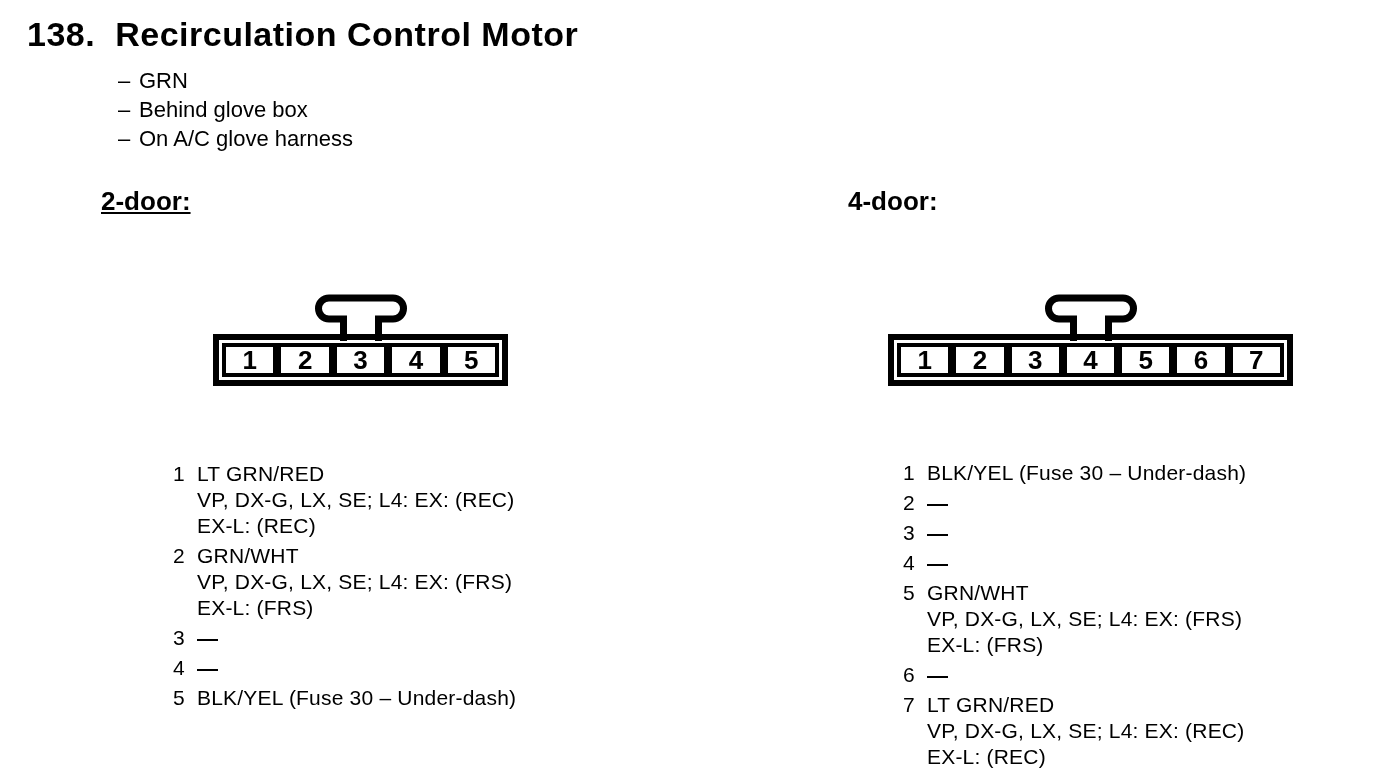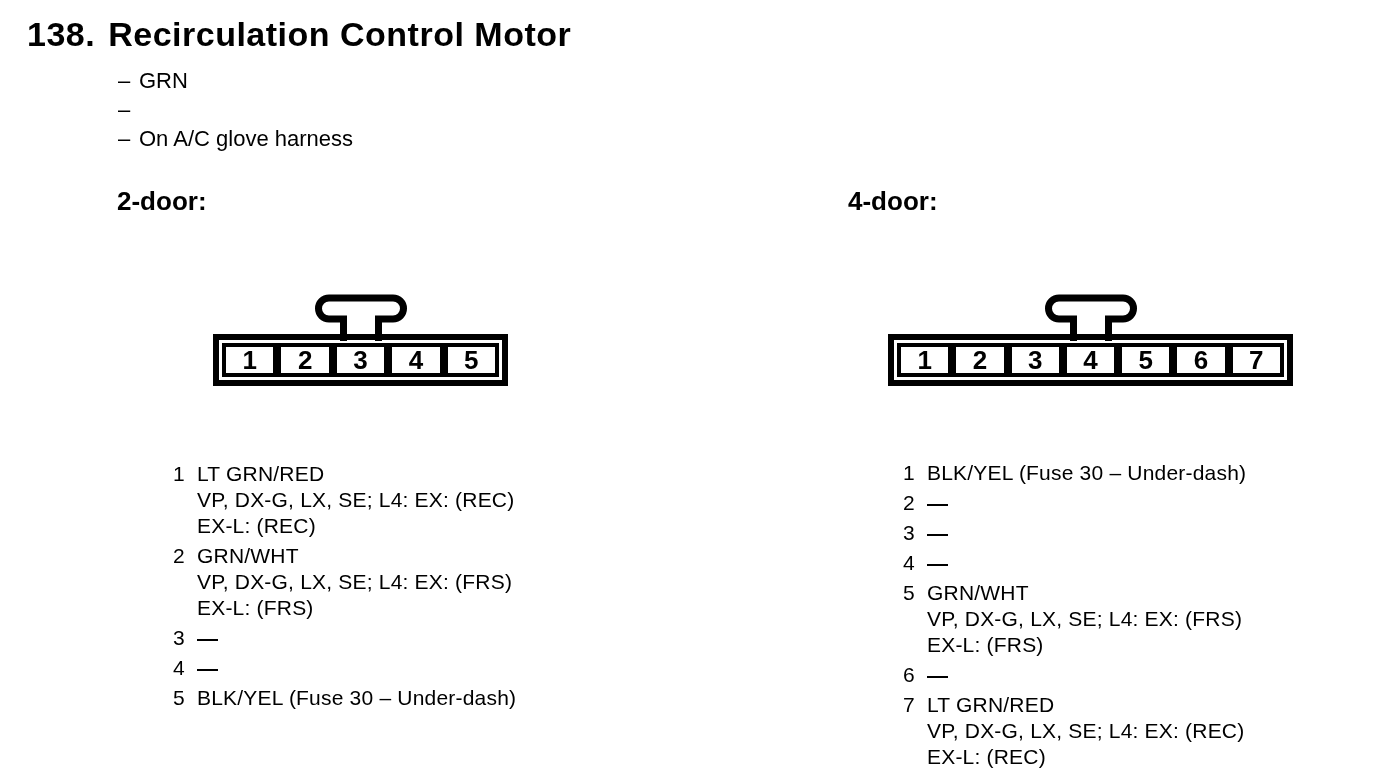--- a/index.html
+++ b/index.html
@@ -6,30 +6,30 @@
   body{
     width:1376px;height:784px;position:relative;overflow:hidden;
     background:#ffffff;color:#000000;
     font-family:"Liberation Sans", sans-serif;
   }
   .abs{position:absolute;}
 
   
   #title{left:27px;top:17px;font-size:34px;font-weight:bold;
          letter-spacing:.5px;white-space:nowrap;line-height:1;}
-  #title .tt{margin-left:13px;}
+  #title .tt{margin-left:20px;}
 
   
   #notes{left:118px;top:66px;font-size:22px;line-height:29px;}
   .note{display:flex;}
   .note .dashp{width:21px;flex:none;}
 
   
   .sec-label{position:absolute;font-size:26px;font-weight:bold;line-height:1;white-space:nowrap;}
-  #sec2-label{left:117px;top:188px;}
+  #sec2-label{left:101px;top:188px;text-decoration:underline;}
   #sec4-label{left:848px;top:188px;}
 
   
   .connector{position:absolute;top:334px;height:52px;border:6px solid #000;
              box-sizing:border-box;background:#fff;display:flex;padding:3px;}
   #conn2{left:213px;width:295px;}
   #conn4{left:888px;width:405px;}
   .cell{flex:1;border:4px solid #000;background:#fff;
         display:flex;align-items:center;justify-content:center;
         font-size:26px;font-weight:bold;}
@@ -54,20 +54,21 @@
   <span>138.</span><span class="tt">Recirculation Control Motor</span>
 </div>
 
 <div class="abs" id="notes">
   <div class="note">
     <span class="dashp">–</span>
     <span>GRN</span>
   </div>
   <div class="note">
     <span class="dashp">–</span>
+    <span>Behind glove box</span>
   </div>
   <div class="note">
     <span class="dashp">–</span>
     <span>On A/C glove harness</span>
   </div>
 </div>
 
 <div class="sec-label" id="sec2-label">2-door:</div>
 <div class="sec-label" id="sec4-label">4-door:</div>
 

